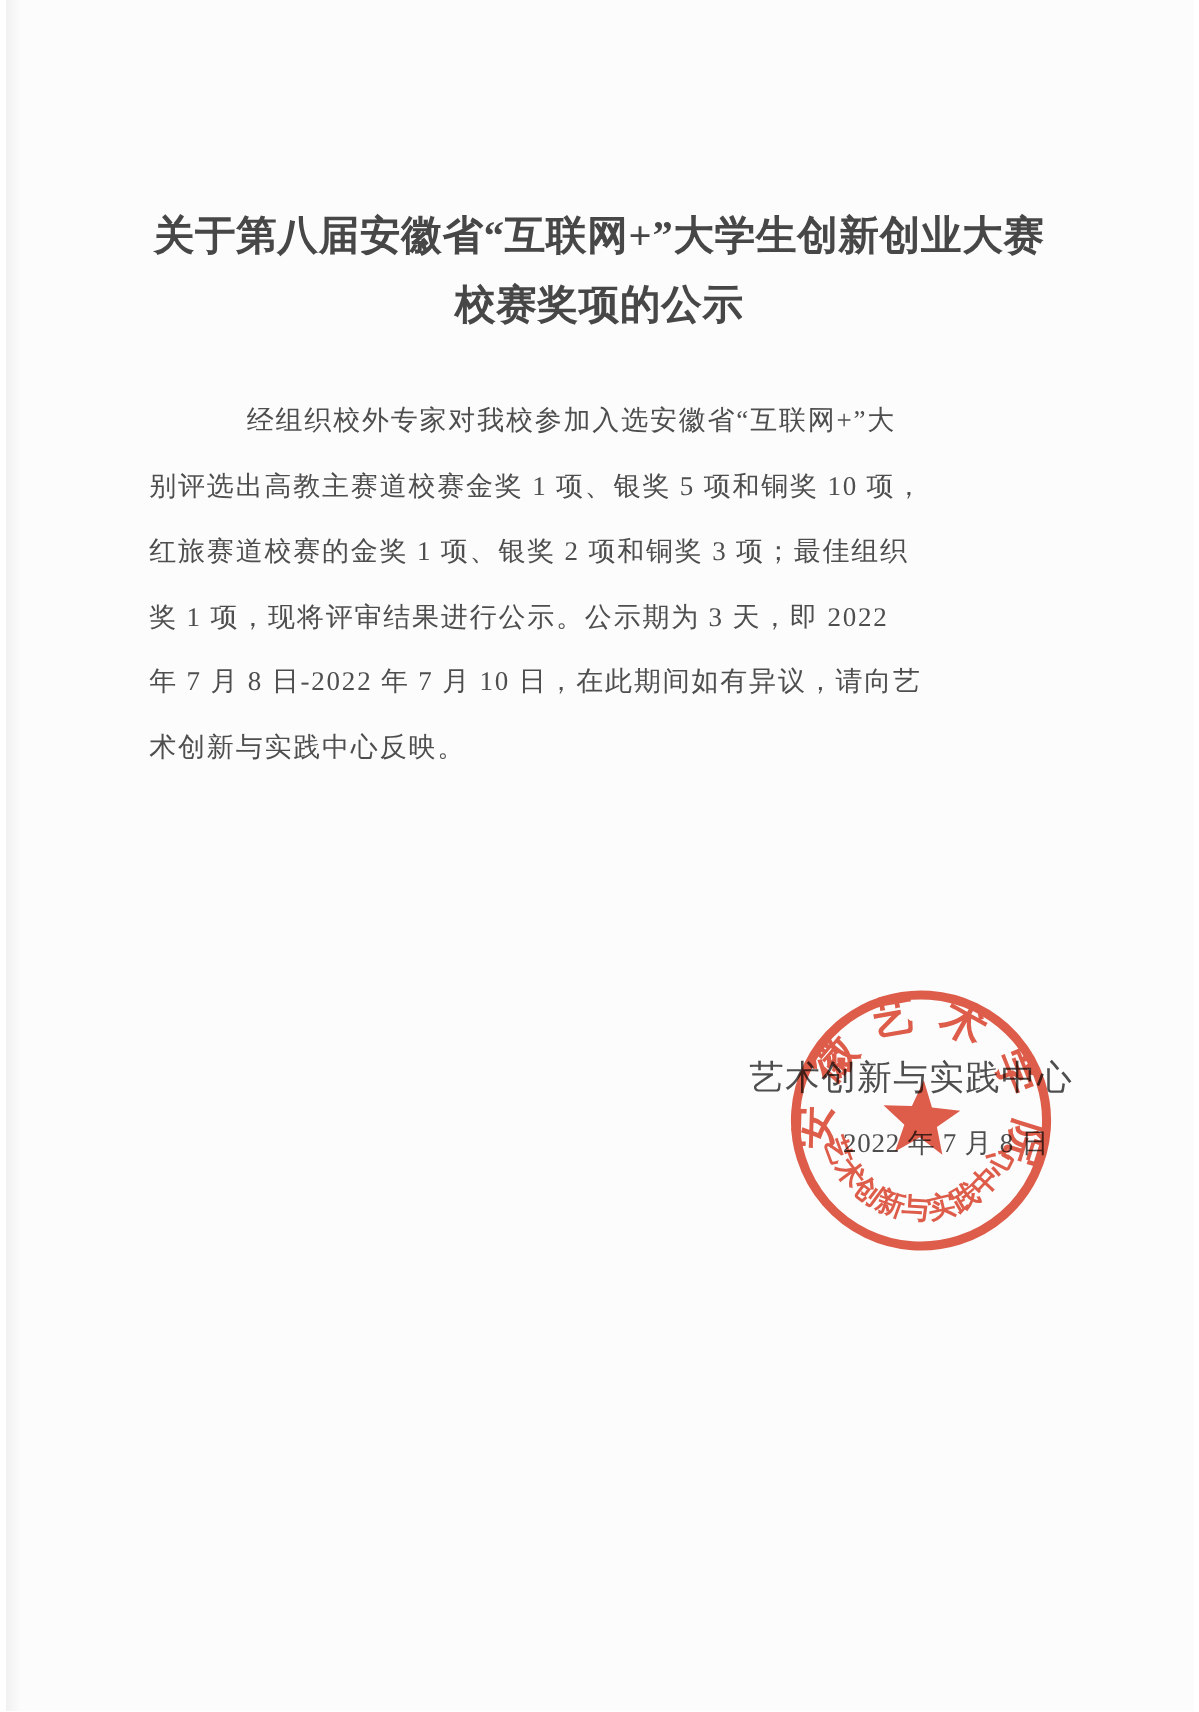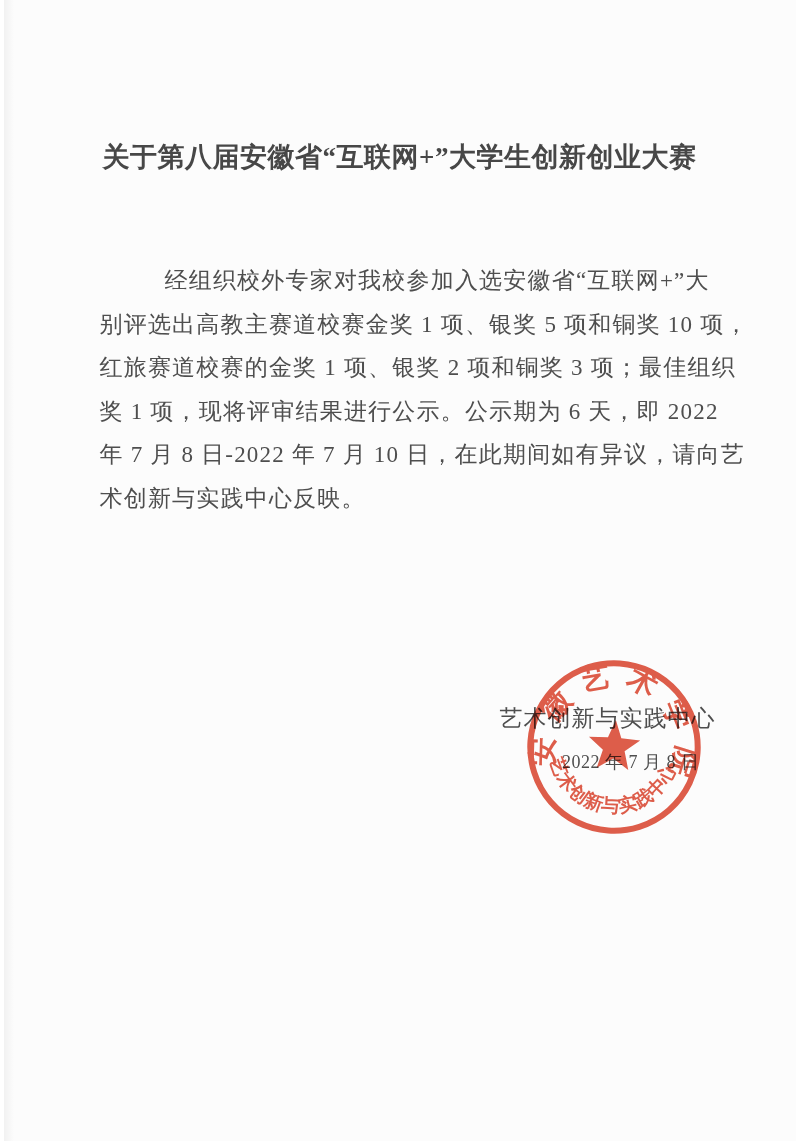--- a/index.html
+++ b/index.html
@@ -34,21 +34,21 @@
     font-weight: 600;
     color: #474747;
     letter-spacing: 0.5px;
   }
   .title-line { display: block; }
   .body-block {
     position: absolute;
     top: 259px;
     left: 96px;
     width: 614px;
-    font-size: 23px;
+    font-size: 18px;
     line-height: 43.5px;
     letter-spacing: 1.2px;
   }
   .body-line { white-space: nowrap; }
   .body-line.indent { text-indent: 65px; }
   .contact-line {
     position: absolute;
     top: 605px;
     left: 96px;
     font-size: 23px;
@@ -90,27 +90,28 @@
   .seal-ring-text { font-size: 31px; letter-spacing: 14px; }
   .seal-inner-text { font-size: 20px; letter-spacing: 0.3px; }
 </style>
 </head>
 <body>
 
 <div class="page">
 
   <div class="title-block">
     <span class="title-line">关于第八届安徽省“互联网+”大学生创新创业大赛</span>
+    <span class="title-line">校赛奖项的公示</span>
   </div>
 
   <div class="body-block">
     <div class="body-line indent">经组织校外专家对我校参加入选安徽省“互联网+”大</div>
     <div class="body-line">别评选出高教主赛道校赛金奖 1 项、银奖 5 项和铜奖 10 项，</div>
     <div class="body-line">红旅赛道校赛的金奖 1 项、银奖 2 项和铜奖 3 项；最佳组织</div>
-    <div class="body-line">奖 1 项，现将评审结果进行公示。公示期为 6 天，即 2022</div>
+    <div class="body-line">奖 1 项，现将评审结果进行公示。公示期为 3 天，即 2022</div>
     <div class="body-line">年 7 月 8 日-2022 年 7 月 10 日，在此期间如有异议，请向艺</div>
     <div class="body-line">术创新与实践中心反映。</div>
   </div>
 
 
   <div class="signature-line">艺术创新与实践中心</div>
 
   <div class="date-line">2022 年 7 月 8 日</div>
 
   <svg class="stamp" viewBox="0 0 200 200" xmlns="http://www.w3.org/2000/svg" aria-hidden="true">

